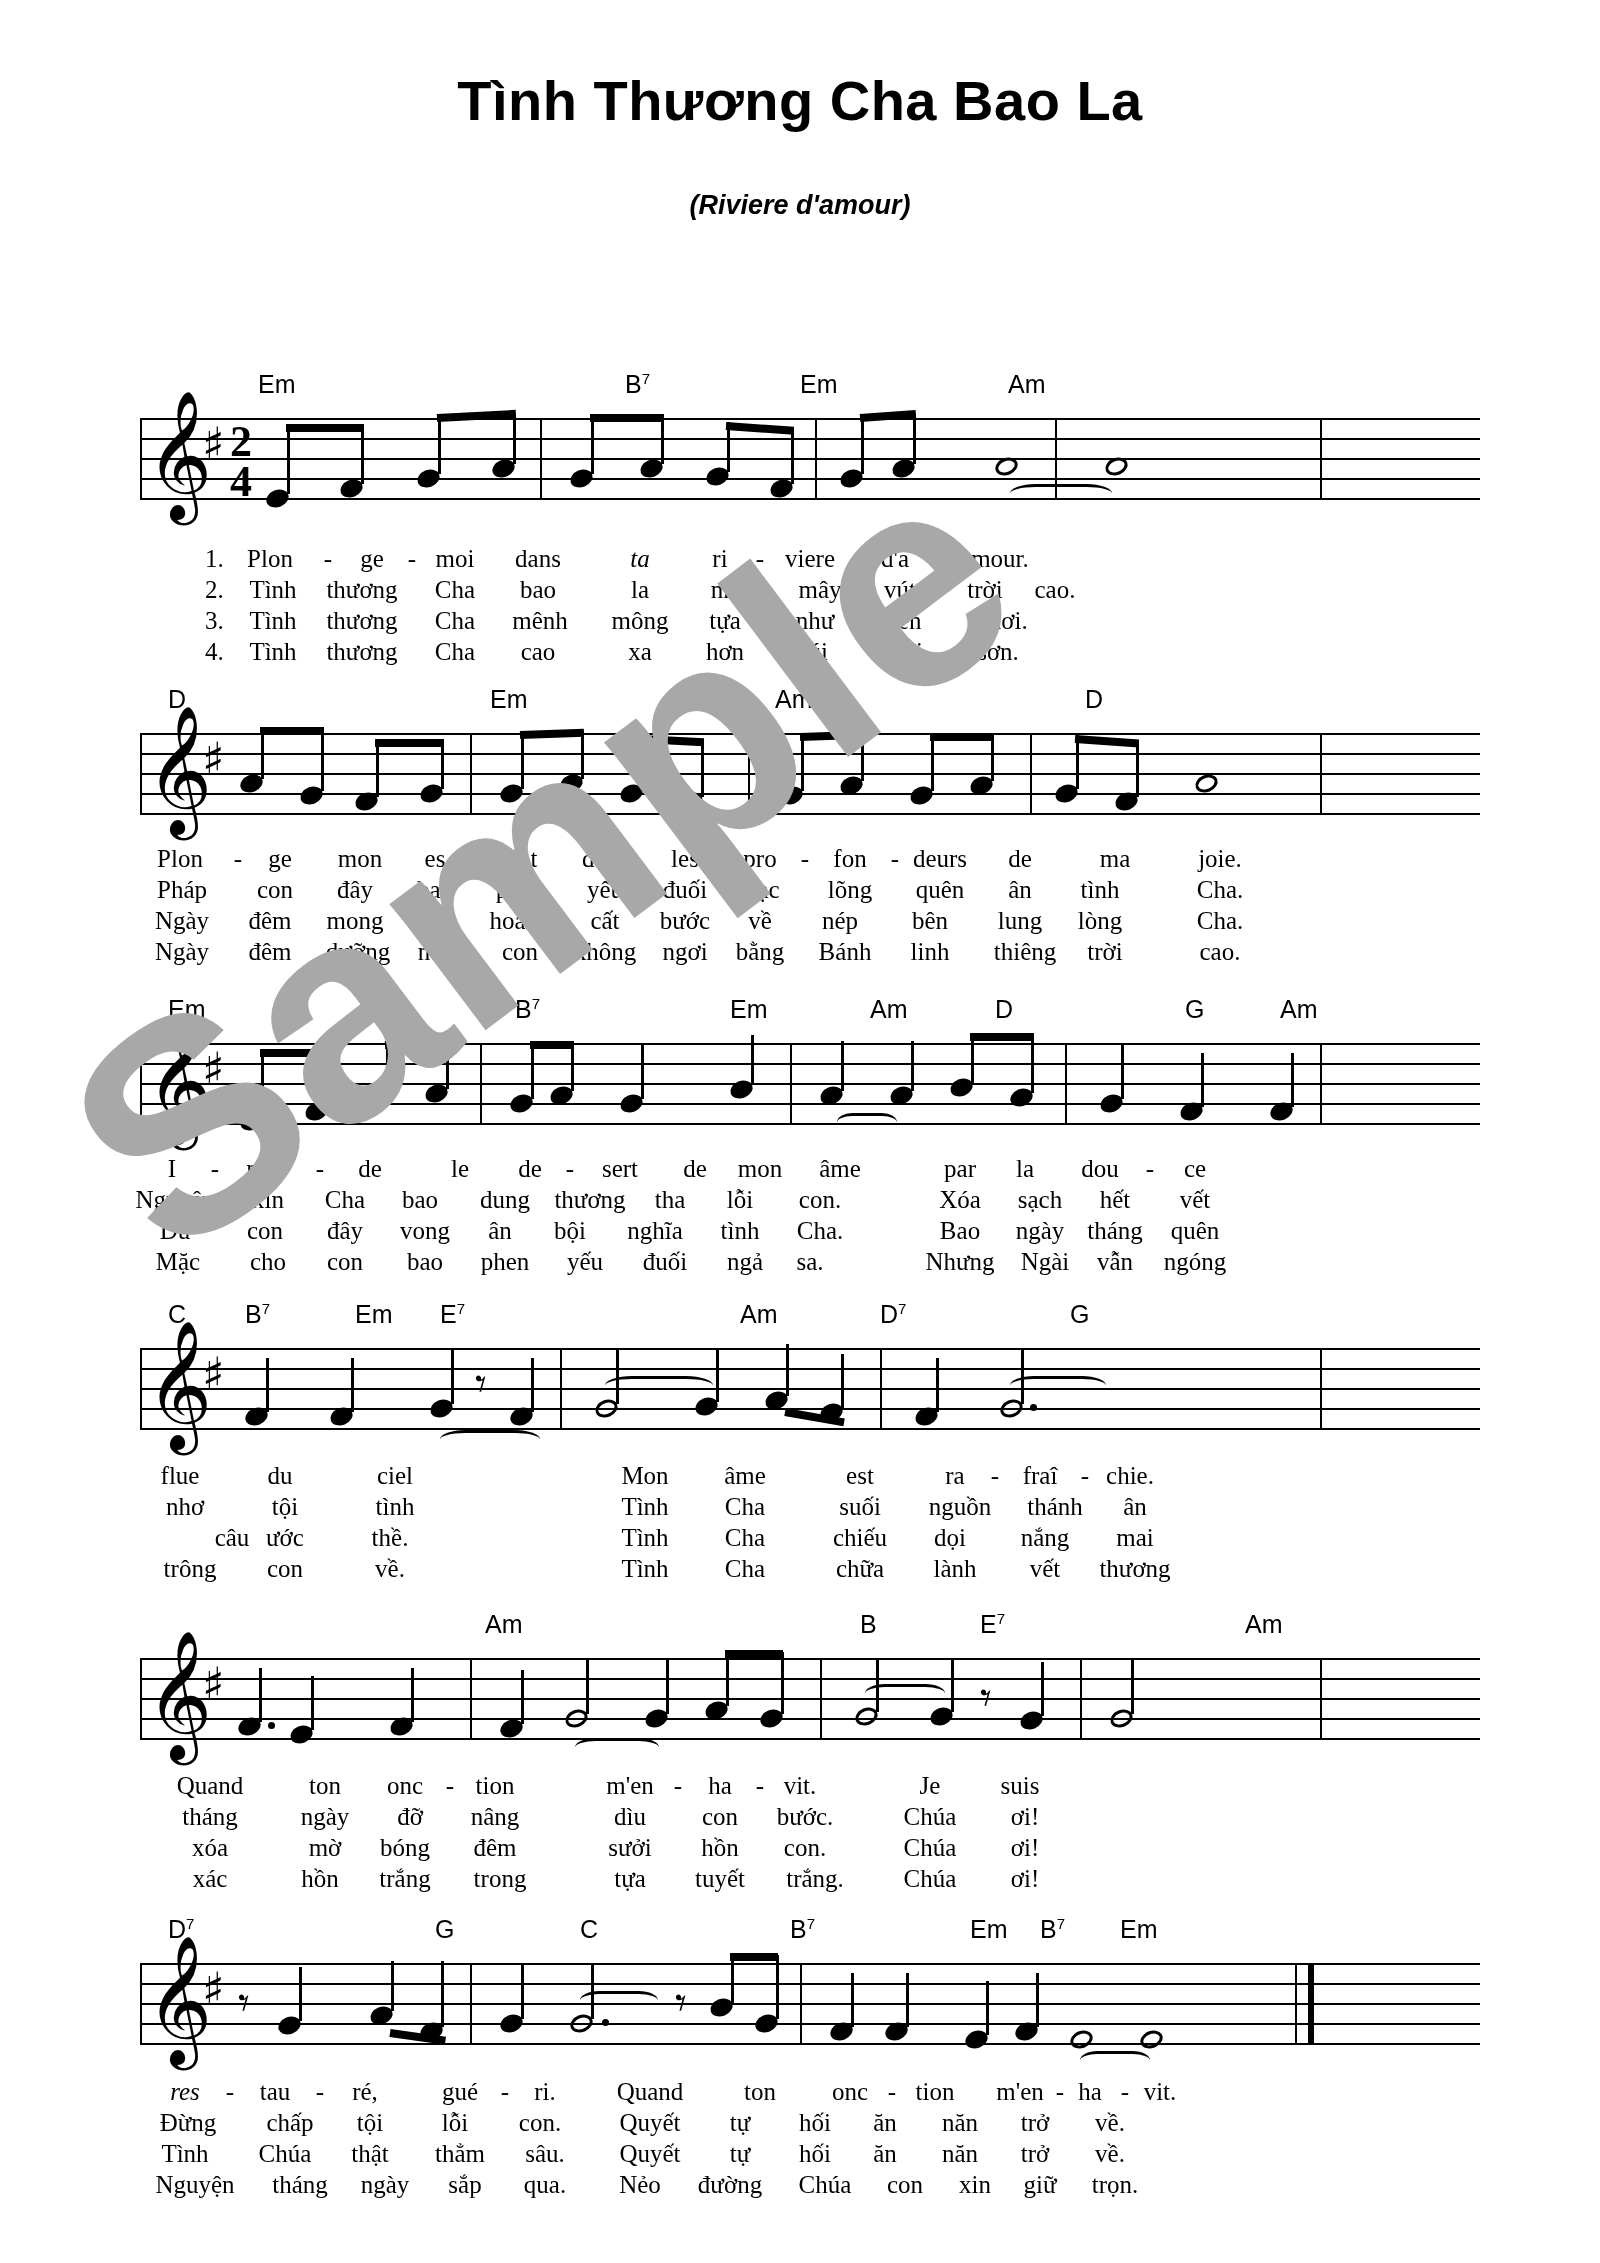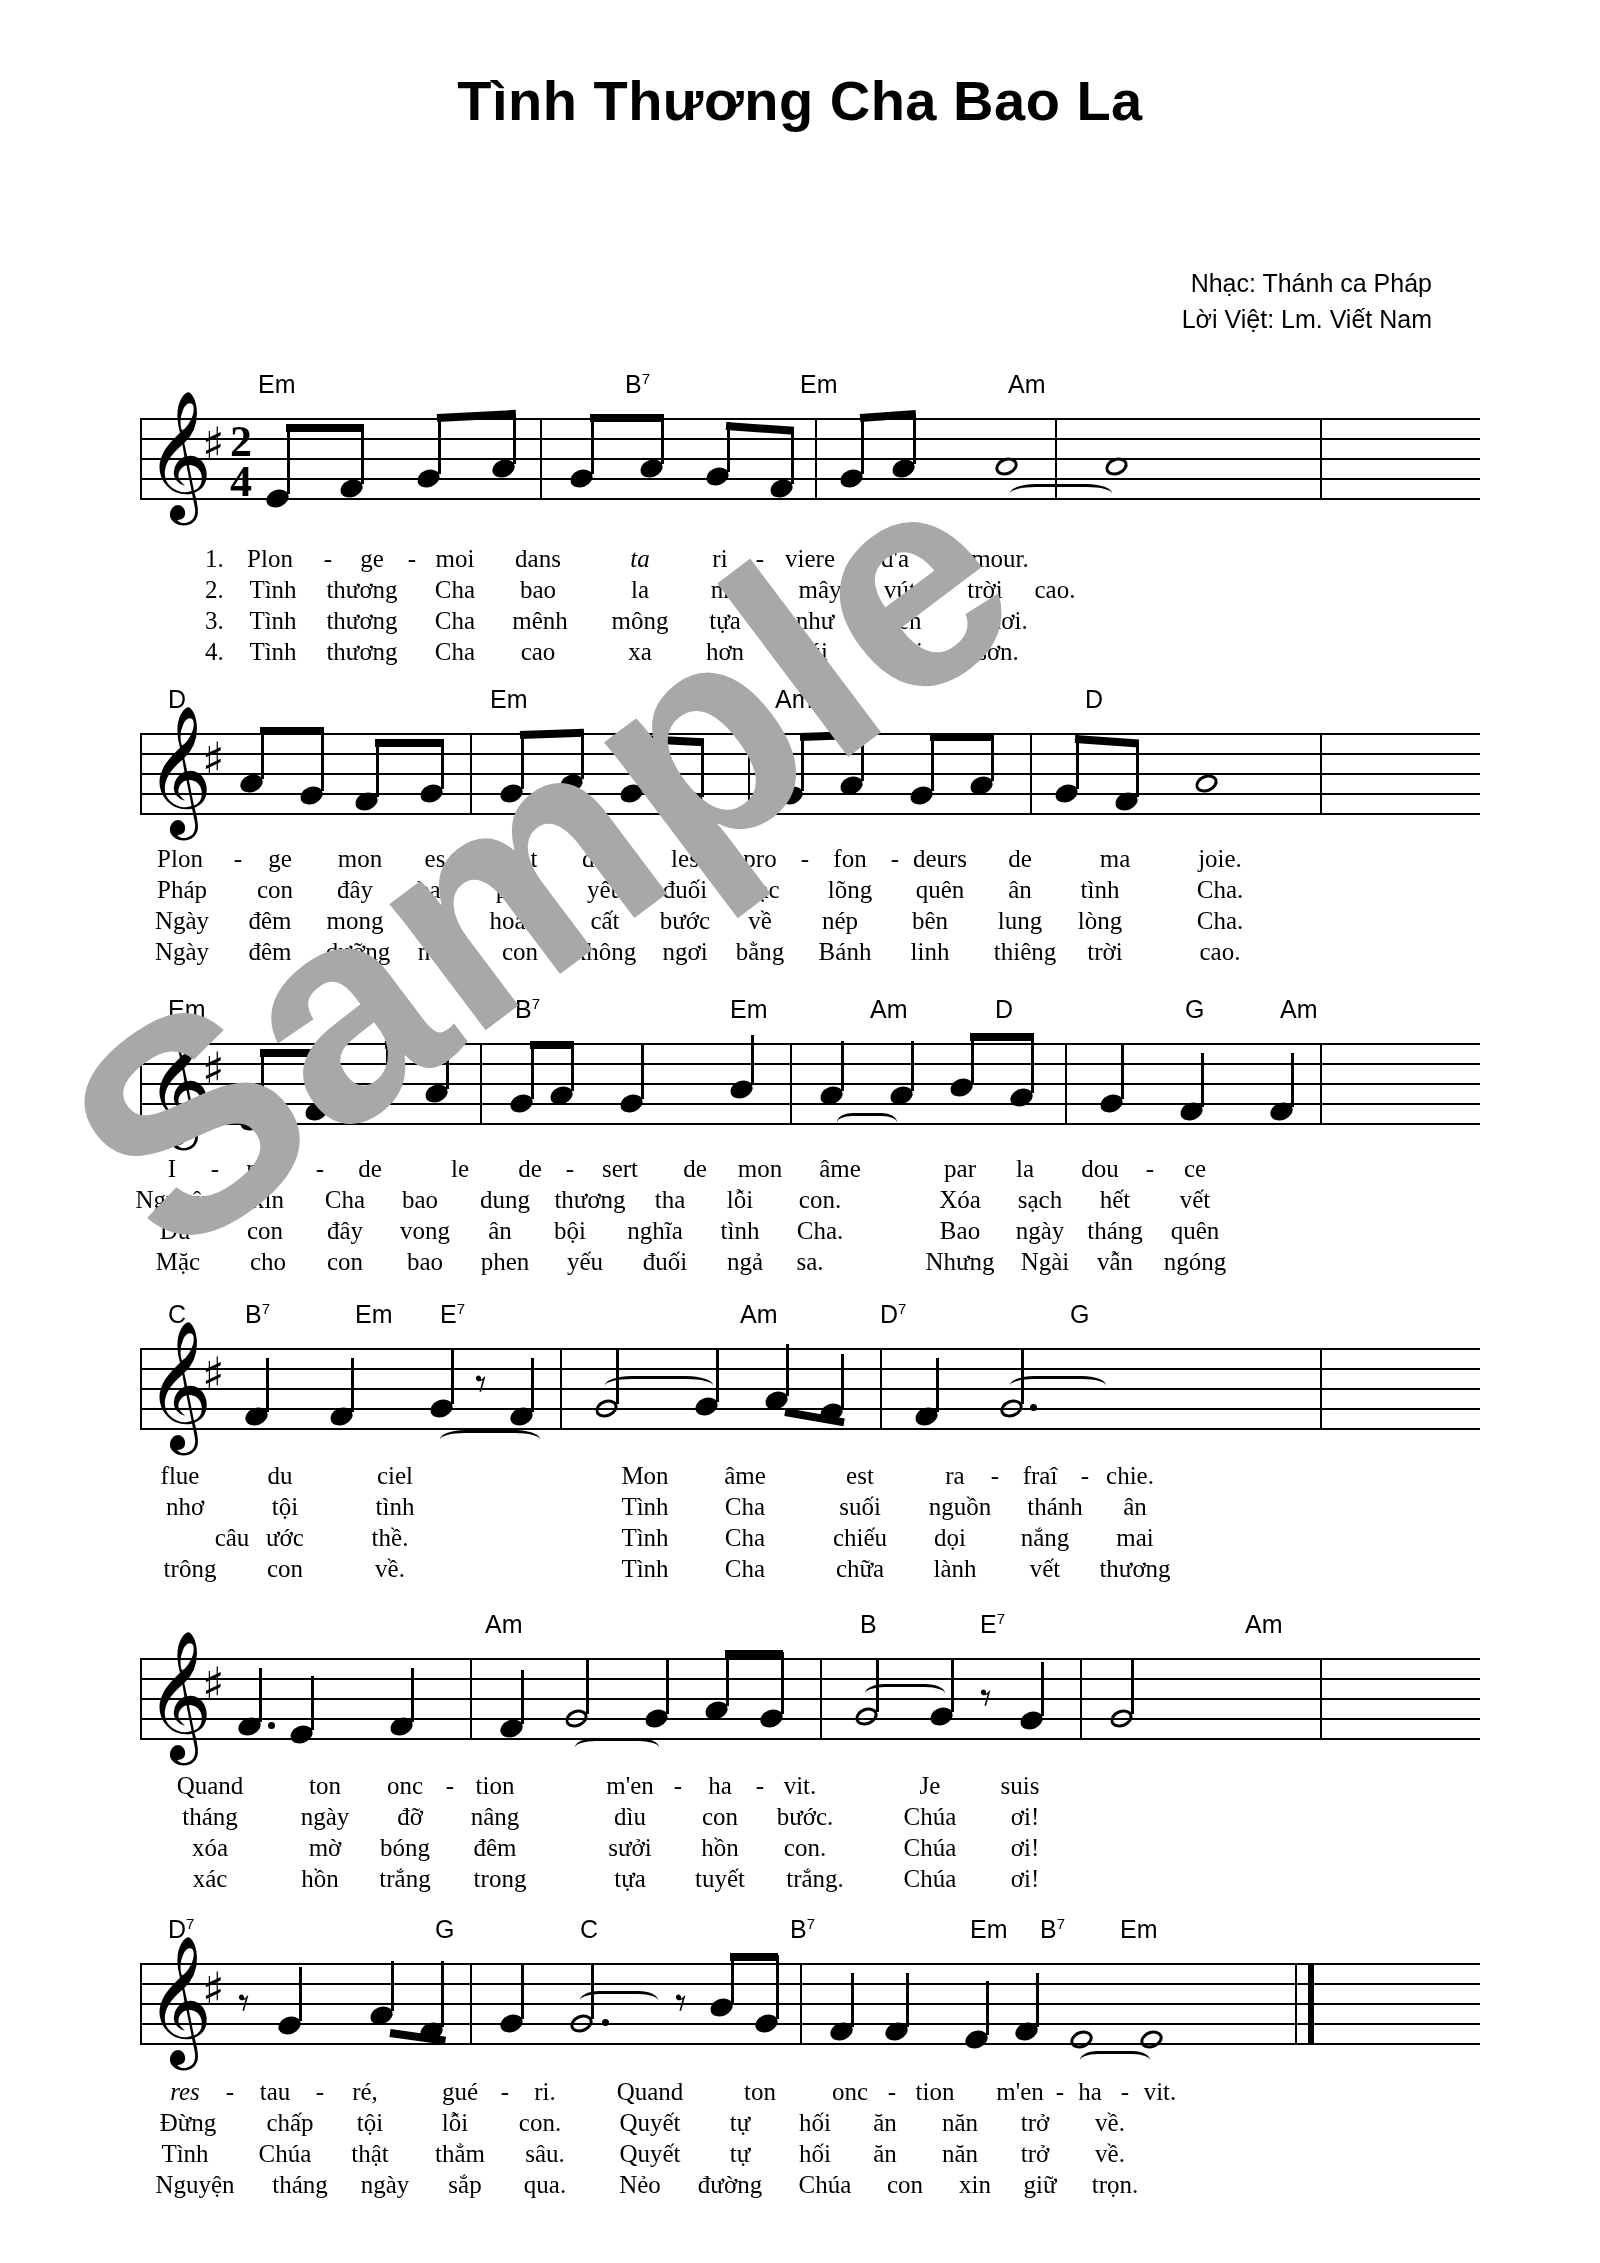--- a/index.html
+++ b/index.html
@@ -97,25 +97,22 @@
     transform:rotate(-37deg); transform-origin:left center;
     letter-spacing:2px;
   }
 </style>
 </head>
 <body>
 
 <div class="sheet">
 
   <div class="title">Tình Thương Cha Bao La</div>
-
-  <div class="credits">
-    <div>Nhạc: Thánh ca Pháp</div>
-    <div>Lời Việt: Lm. Viết Nam</div>
-  </div>
+  <div class="subtitle">(Riviere d'amour)</div>
+
 
   <div class="system" style="top:400px;">
     <div class="staff">
       <div class="line"></div>
       <div class="line"></div>
       <div class="line"></div>
       <div class="line"></div>
       <div class="line"></div>
       <div class="barline start"></div>
       <div class="clef">𝄞</div>

